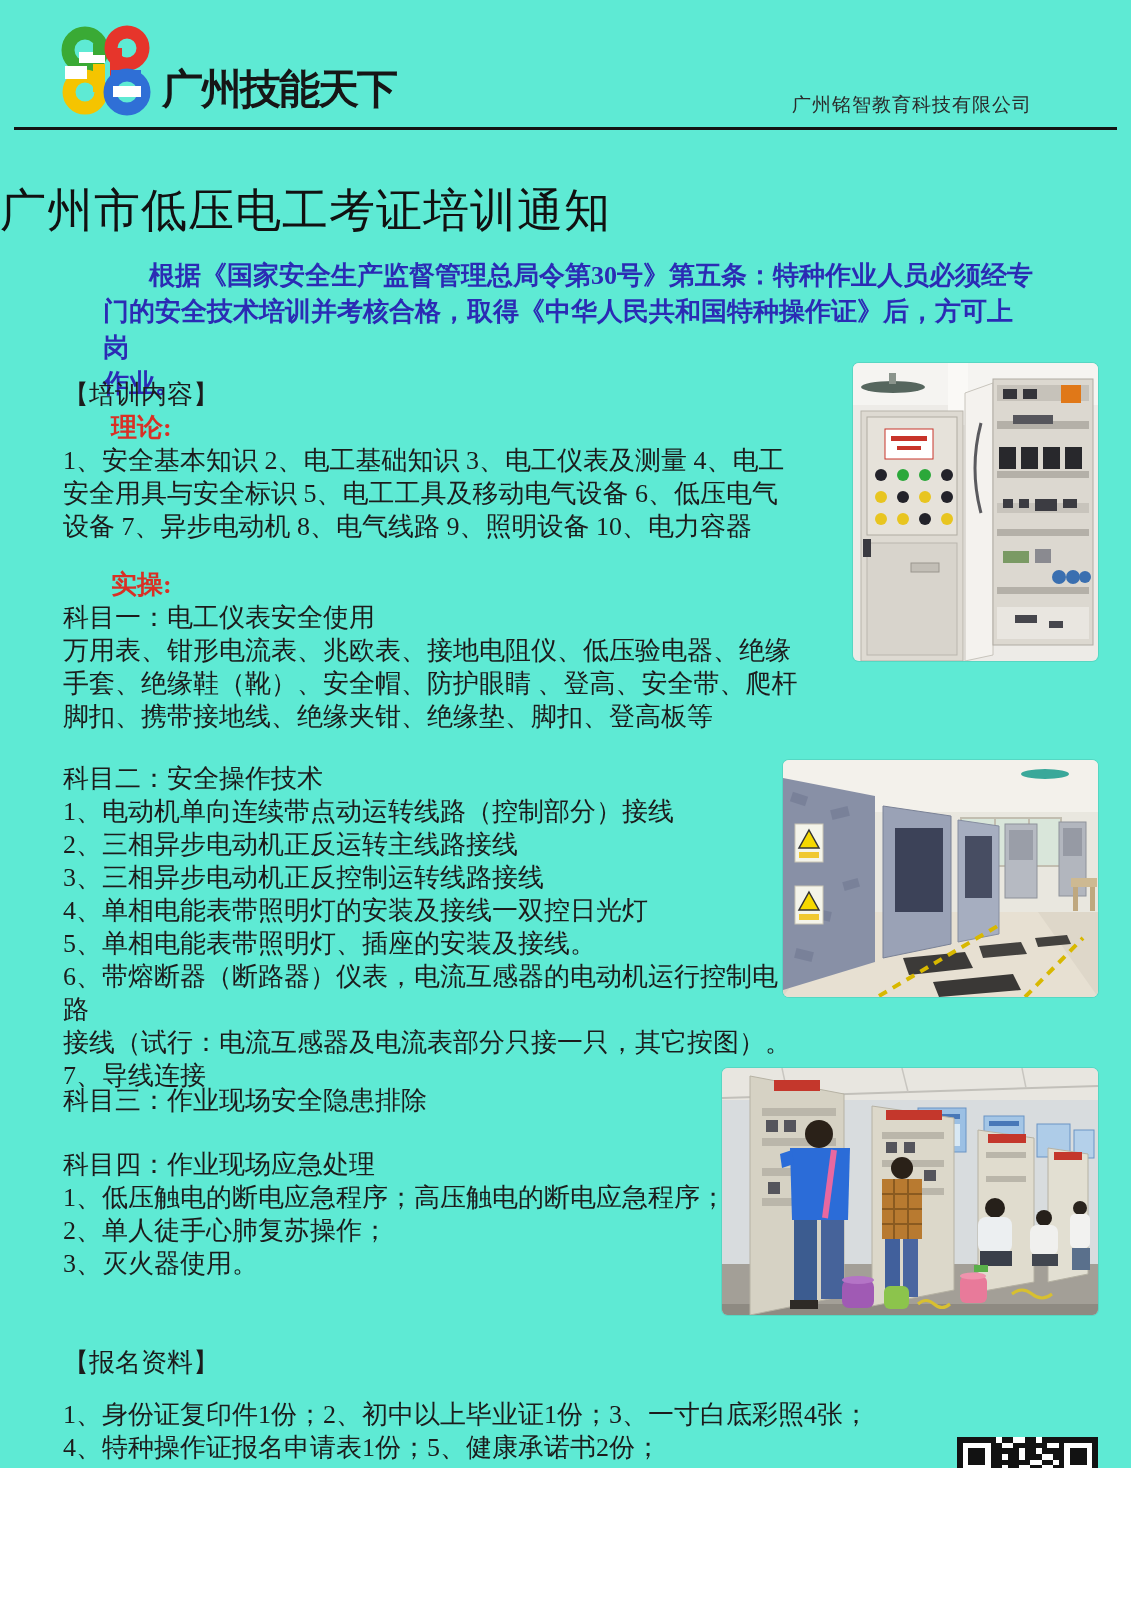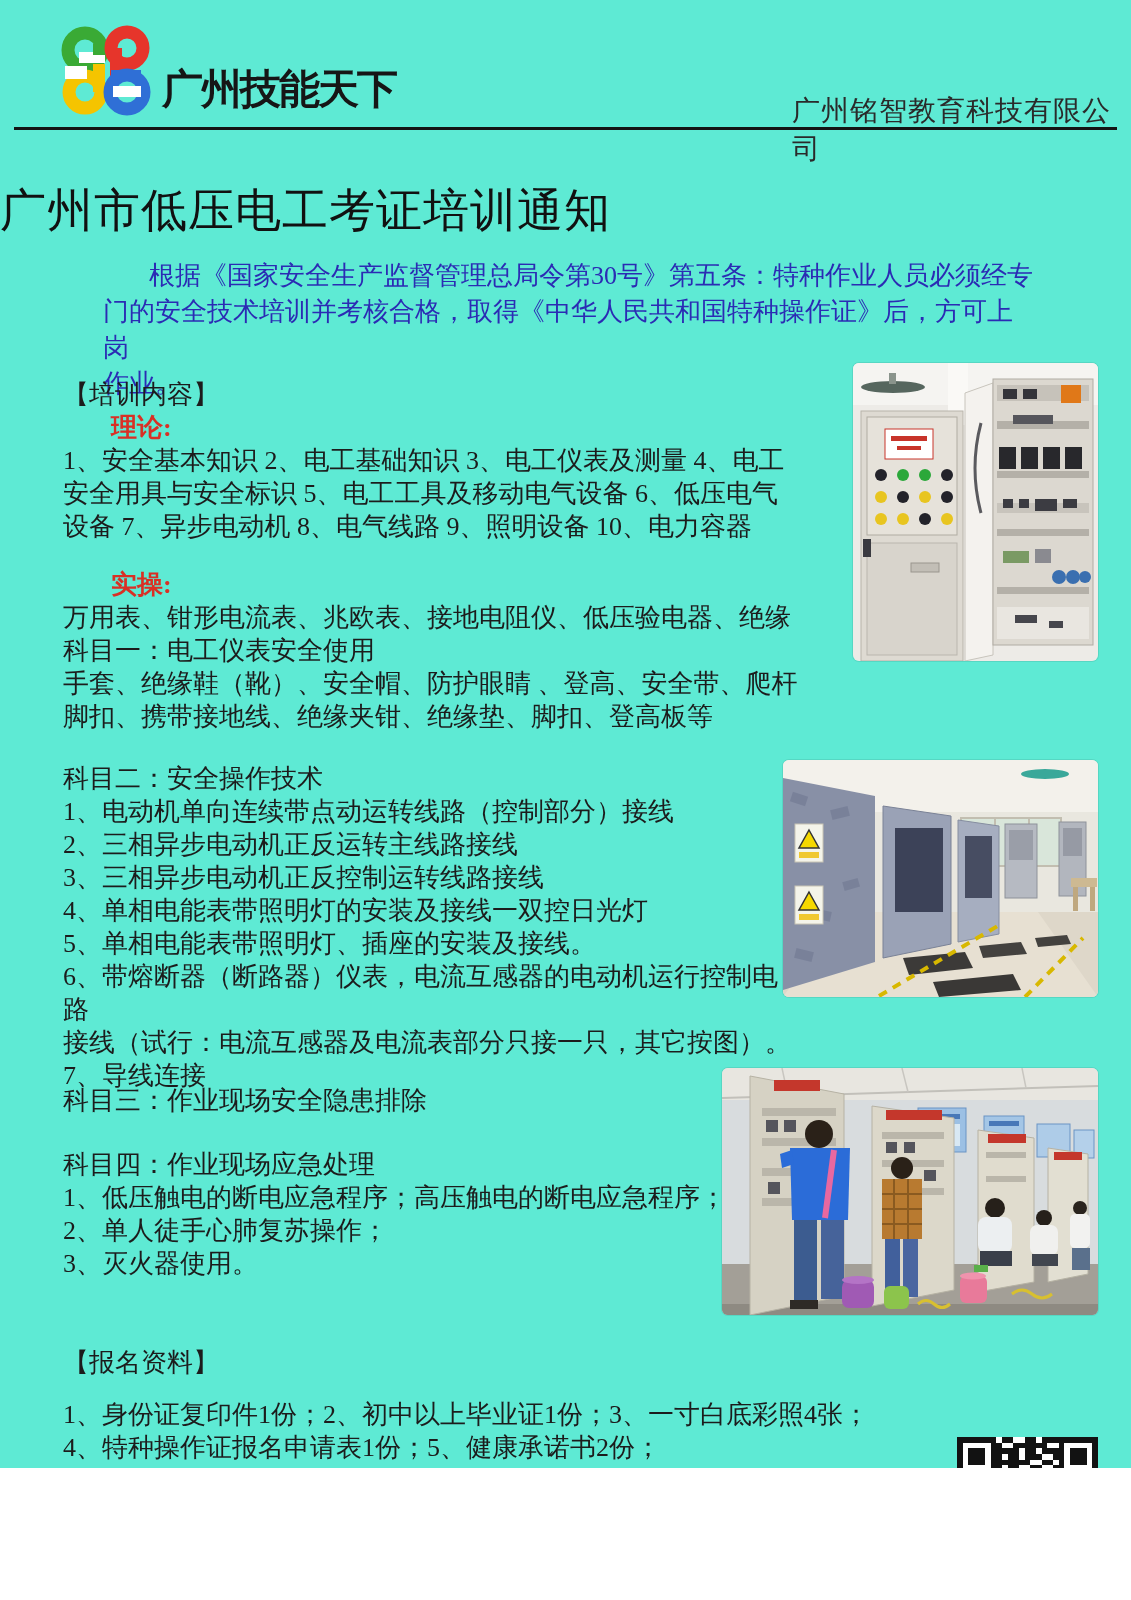--- a/index.html
+++ b/index.html
@@ -2,26 +2,26 @@
 <html><head>
 <meta charset="utf-8">
 <style>
   html,body{margin:0;padding:0;background:#fff;}
   .page{position:relative;width:1131px;height:1468px;background:#5eead4;overflow:hidden;
         font-family:"Liberation Serif","DejaVu Serif",serif;color:#1c1c1c;}
   .abs{position:absolute;}
   
   .brand-name{position:absolute;left:162px;top:62px;font-family:"Liberation Sans","DejaVu Sans",sans-serif;
         font-weight:700;font-size:41px;letter-spacing:-2px;color:#161616;}
-  .company-name{position:absolute;left:792px;top:92px;font-size:28px;color:#2a2a2a;letter-spacing:1px;}
+  .company-name{position:absolute;left:792px;top:92px;font-size:19px;color:#2a2a2a;letter-spacing:1px;}
   .rule{position:absolute;left:14px;right:14px;top:127px;height:3px;background:#141414;}
   
   .title{position:absolute;left:0;top:180px;width:100%;text-align:left;font-size:46px;color:#111;letter-spacing:1px;}
   
-  .intro{position:absolute;left:103px;top:258px;width:930px;font-size:26px;line-height:36px;font-weight:400;}
+  .intro{position:absolute;left:103px;top:258px;width:930px;font-size:26px;line-height:36px;font-weight:700;}
   .intro .indent{text-indent:46px;}
   
   .tblock{position:absolute;left:63px;font-size:26px;line-height:33px;color:#1c1c1c;}
   .red{font-weight:700;margin-left:48px;}
   
   .photo{position:absolute;border-radius:6px;overflow:hidden;box-shadow:0 0 0 1px rgba(0,0,0,.08);}
   .photo svg{display:block;}
   
   .footer{position:absolute;left:340px;top:1540px;font-size:24px;}
   .footer a{text-decoration:underline;}
@@ -77,22 +77,22 @@
 
   <div class="tblock" style="top:444px;width:740px">
     <div>1、安全基本知识 2、电工基础知识 3、电工仪表及测量 4、电工</div>
     <div>安全用具与安全标识 5、电工工具及移动电气设备 6、低压电气</div>
     <div>设备 7、异步电动机 8、电气线路 9、照明设备 10、电力容器</div>
   </div>
 
   <div class="tblock red" style="top:568px;color:#d93025">实操:</div>
 
   <div class="tblock" style="top:601px;width:740px">
+    <div>科目一：电工仪表安全使用</div>
     <div>万用表、钳形电流表、兆欧表、接地电阻仪、低压验电器、绝缘</div>
-    <div>科目一：电工仪表安全使用</div>
     <div>手套、绝缘鞋（靴）、安全帽、防护眼睛 、登高、安全带、爬杆</div>
     <div>脚扣、携带接地线、绝缘夹钳、绝缘垫、脚扣、登高板等</div>
   </div>
 
   <div class="tblock" style="top:762px;width:740px">
     <div>科目二：安全操作技术</div>
     <div>1、电动机单向连续带点动运转线路（控制部分）接线</div>
     <div>2、三相异步电动机正反运转主线路接线</div>
     <div>3、三相异步电动机正反控制运转线路接线</div>
     <div>4、单相电能表带照明灯的安装及接线一双控日光灯</div>

